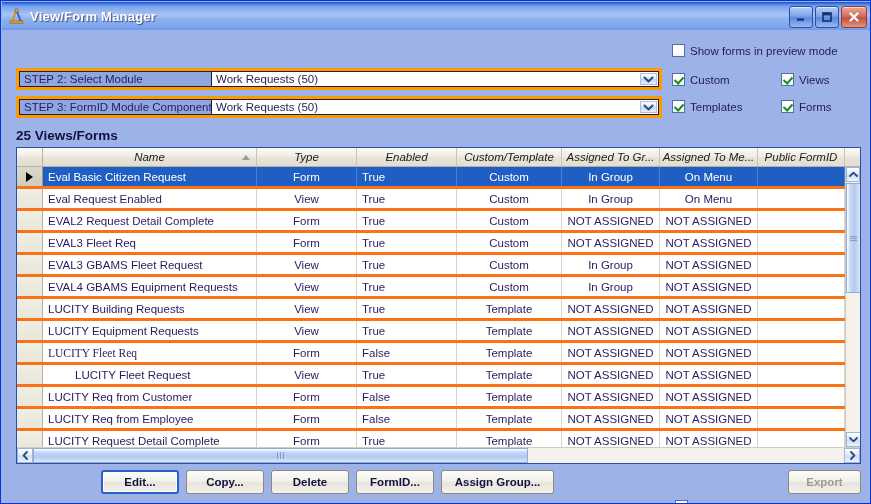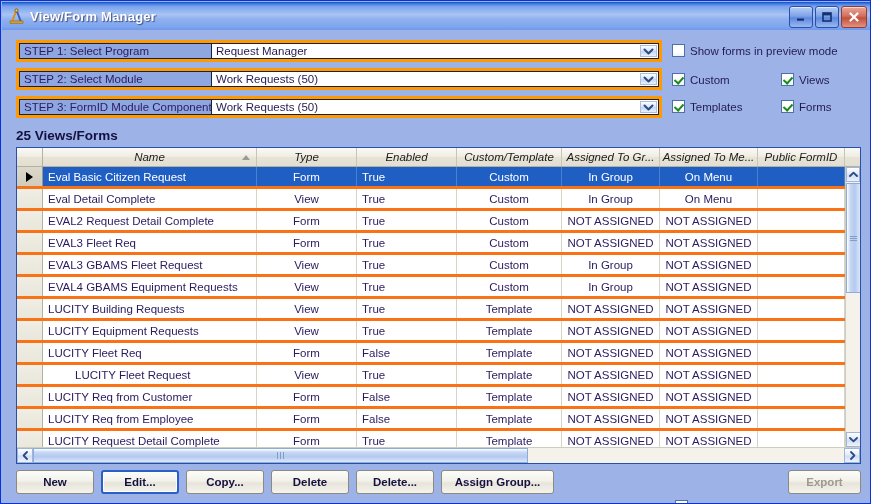--- a/index.html
+++ b/index.html
@@ -374,31 +374,20 @@
       <div class="win-btn close">
         <svg class="win-glyph" width="12" height="12" viewBox="0 0 12 12">
           <path d="M2.5 2.5 L9.5 9.5 M9.5 2.5 L2.5 9.5" stroke="#ffffff" stroke-width="2.3" stroke-linecap="round"></path>
         </svg>
       </div>
     </div>
   </div>
 
   <div id="body">
 
-    <div class="step-row" style="top:10px;">
-      <div class="step-label">STEP 1: Select Program</div>
-      <div class="step-combo">
-        <span class="combo-val">Request Manager</span>
-        <span class="combo-arrow">
-          <svg width="11" height="9" viewBox="0 0 11 9">
-              <path d="M1.5 2.5 L5.5 6.5 L9.5 2.5" stroke="#2b4a86" stroke-width="2" fill="none" stroke-linecap="round" stroke-linejoin="round"></path>
-            </svg>
-        </span>
-      </div>
-    </div>
 
     <div class="step-row" style="top:38px;">
       <div class="step-label">STEP 2: Select Module</div>
       <div class="step-combo">
         <span class="combo-val">Work Requests (50)</span>
         <span class="combo-arrow">
           <svg width="11" height="9" viewBox="0 0 11 9">
               <path d="M1.5 2.5 L5.5 6.5 L9.5 2.5" stroke="#2b4a86" stroke-width="2" fill="none" stroke-linecap="round" stroke-linejoin="round"></path>
             </svg>
         </span>
@@ -476,21 +465,21 @@
             <div class="gcell lft" style="width: 214px;">Eval Basic Citizen Request</div>
             <div class="gcell ctr" style="width: 100px;">Form</div>
             <div class="gcell lft" style="width: 100px;">True</div>
             <div class="gcell ctr" style="width: 105px;">Custom</div>
             <div class="gcell ctr" style="width: 98px;">In Group</div>
             <div class="gcell ctr" style="width: 98px;">On Menu</div>
             <div class="gcell ctr" style="width: 87px;"></div>
           </div>
           <div class="grow">
             <div class="gcell rowhdr" style="width: 26px;"></div>
-            <div class="gcell lft" style="width: 214px;">Eval Detail Complete</div>
+            <div class="gcell lft" style="width: 214px;">Eval Request Enabled</div>
             <div class="gcell ctr" style="width: 100px;">View</div>
             <div class="gcell lft" style="width: 100px;">True</div>
             <div class="gcell ctr" style="width: 105px;">Custom</div>
             <div class="gcell ctr" style="width: 98px;">In Group</div>
             <div class="gcell ctr" style="width: 98px;">On Menu</div>
             <div class="gcell ctr" style="width: 87px;"></div>
           </div>
           <div class="grow">
             <div class="gcell rowhdr" style="width: 26px;"></div>
             <div class="gcell lft" style="width: 214px;">EVAL2 Request Detail Complete</div>
@@ -546,21 +535,21 @@
             <div class="gcell lft" style="width: 214px;">LUCITY Equipment Requests</div>
             <div class="gcell ctr" style="width: 100px;">View</div>
             <div class="gcell lft" style="width: 100px;">True</div>
             <div class="gcell ctr" style="width: 105px;">Template</div>
             <div class="gcell ctr" style="width: 98px;">NOT ASSIGNED</div>
             <div class="gcell ctr" style="width: 98px;">NOT ASSIGNED</div>
             <div class="gcell ctr" style="width: 87px;"></div>
           </div>
           <div class="grow">
             <div class="gcell rowhdr" style="width: 26px;"></div>
-            <div class="gcell lft" style="width: 214px;">LUCITY Fleet Req</div>
+            <div class="gcell lft" style="width: 214px; font-family: Liberation Serif, serif;">LUCITY Fleet Req</div>
             <div class="gcell ctr" style="width: 100px;">Form</div>
             <div class="gcell lft" style="width: 100px;">False</div>
             <div class="gcell ctr" style="width: 105px;">Template</div>
             <div class="gcell ctr" style="width: 98px;">NOT ASSIGNED</div>
             <div class="gcell ctr" style="width: 98px;">NOT ASSIGNED</div>
             <div class="gcell ctr" style="width: 87px;"></div>
           </div>
           <div class="grow">
             <div class="gcell rowhdr" style="width: 26px;"></div>
             <div class="gcell lft" style="width: 214px; padding-left: 32px;">LUCITY Fleet Request</div>
@@ -638,25 +627,24 @@
         </div>
         <div id="htrack"></div>
         <div class="hsb-btn">
           <svg width="7" height="9" viewBox="0 0 7 9">
               <path d="M2 1 L5.4 4.5 L2 8" stroke="#2b4a86" stroke-width="1.8" fill="none" stroke-linecap="round" stroke-linejoin="round"></path>
             </svg>
         </div>
       </div>
     </div>
 
-    <div class="btn" style="left:14px;  top:440px; width:78px;">New</div>
     <div class="btn focus" style="left:99px;  top:440px; width:78px;">Edit...</div>
     <div class="btn" style="left:184px; top:440px; width:78px;">Copy...</div>
     <div class="btn" style="left:269px; top:440px; width:78px;">Delete</div>
-    <div class="btn" style="left:354px; top:440px; width:78px;">Delete...</div>
+    <div class="btn" style="left:354px; top:440px; width:78px;">FormID...</div>
     <div class="btn" style="left:439px; top:440px; width:113px;">Assign Group...</div>
 
     <div id="export-opt">
       <span class="cbx"></span>
       <span>Enable Exporting</span>
     </div>
     <div class="btn disabled" style="left:786px; top:440px; width:73px;">Export</div>
 
   </div>
 </div>

